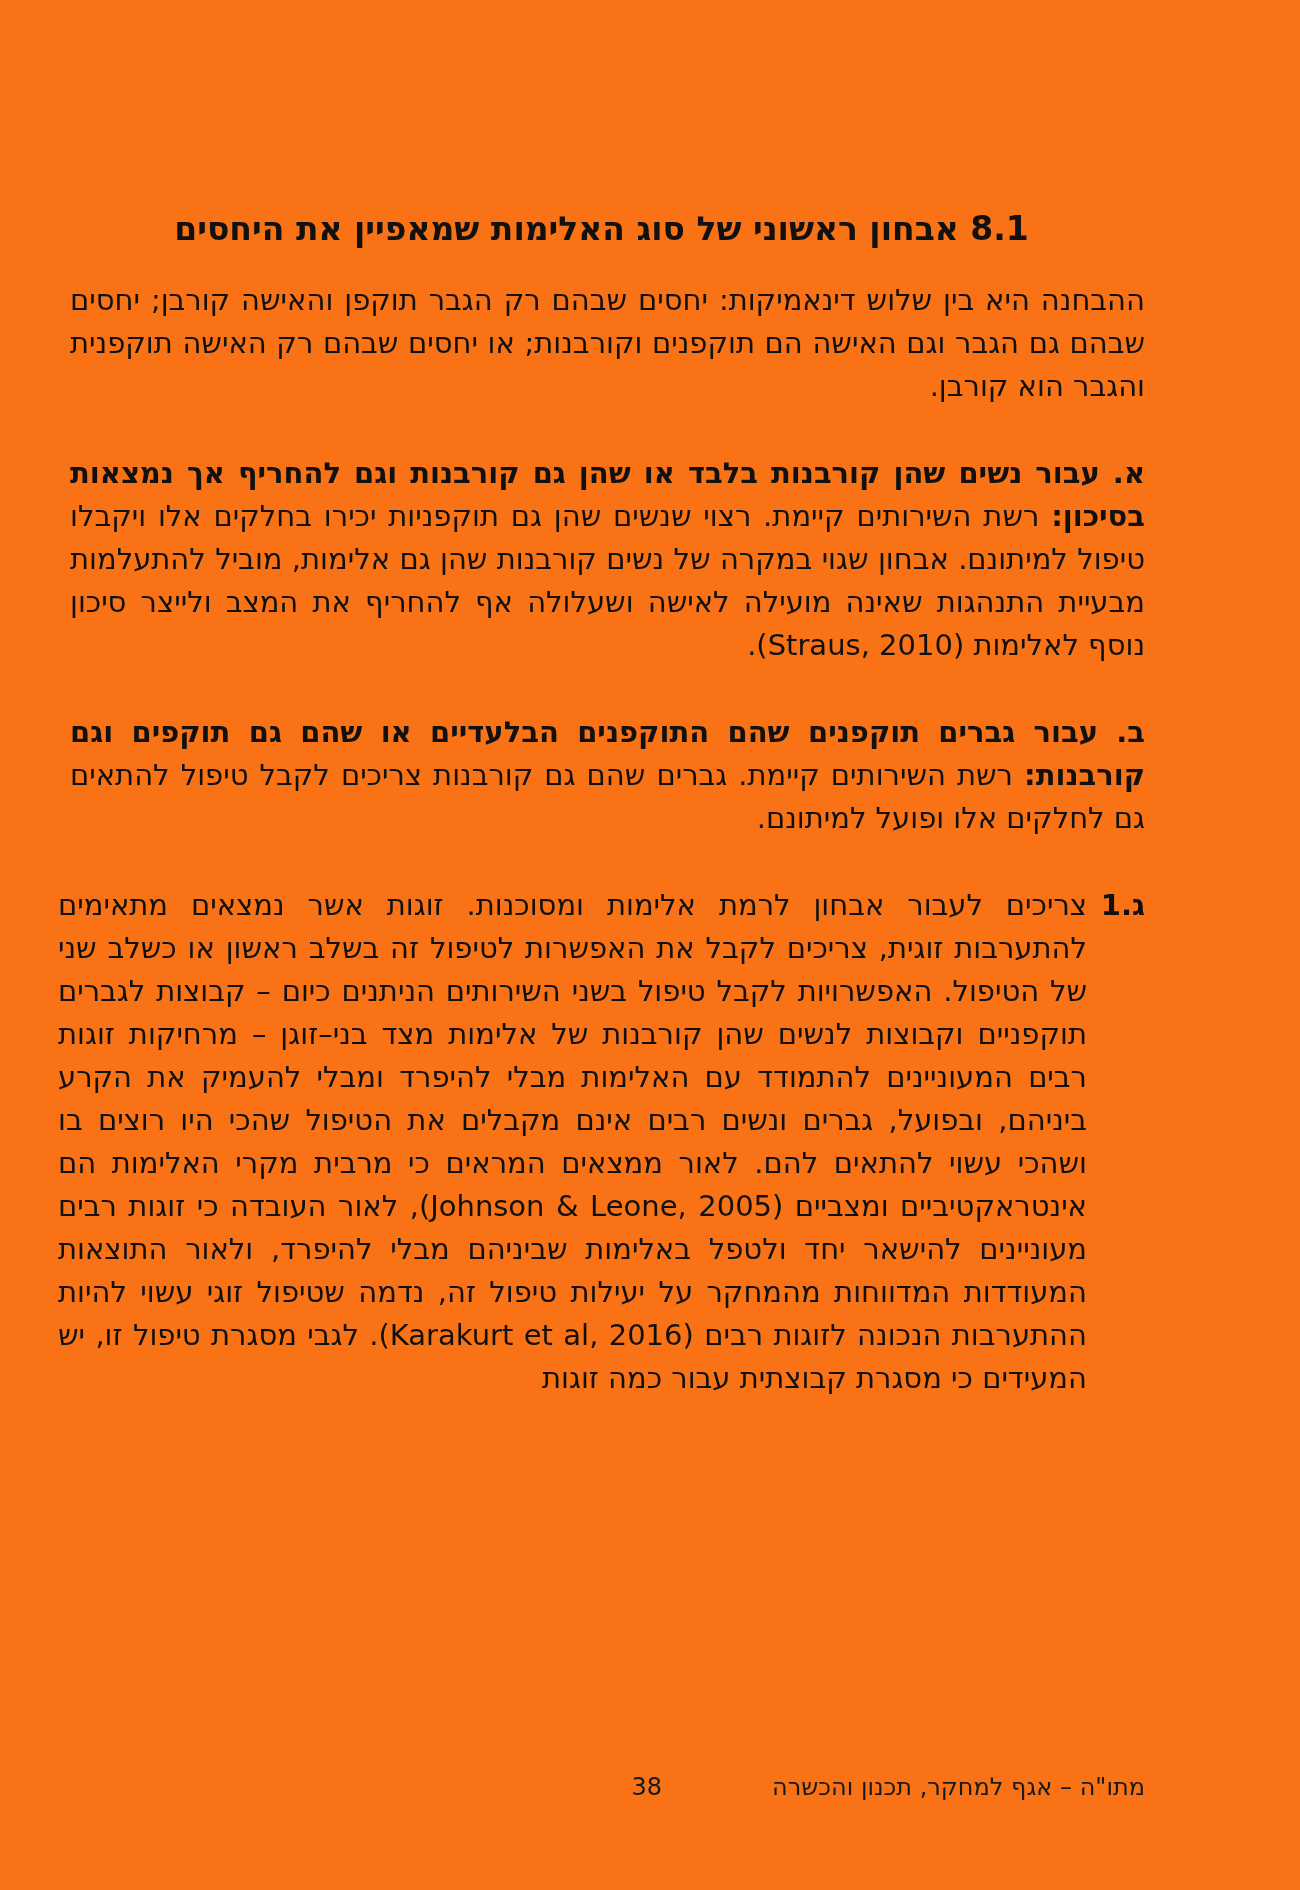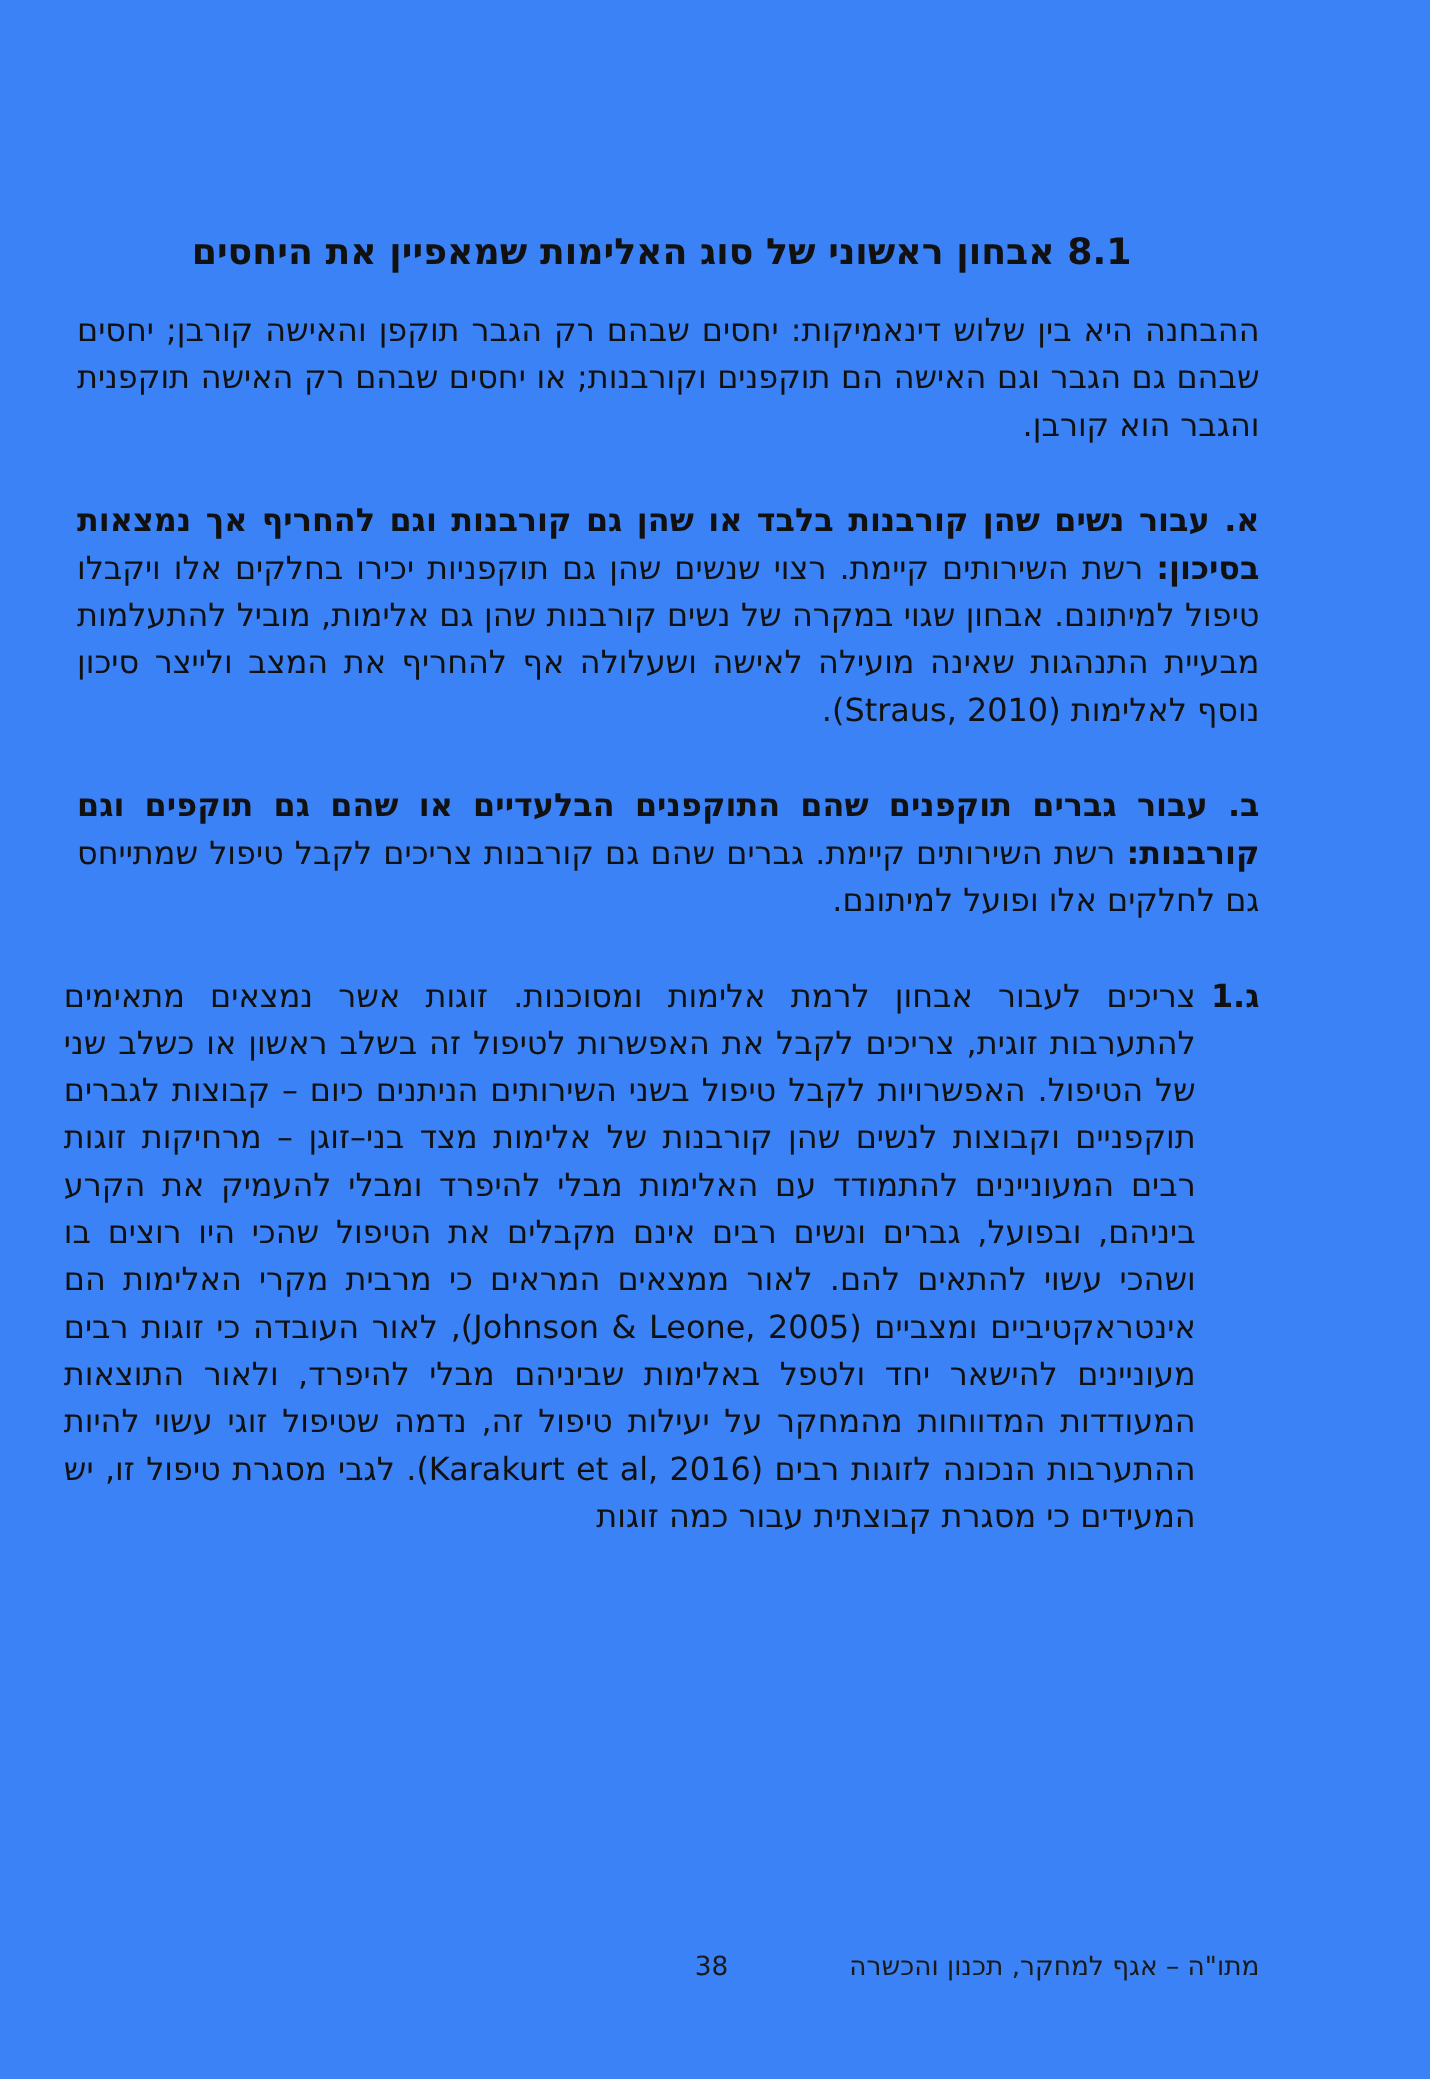--- a/index.html
+++ b/index.html
@@ -5,21 +5,21 @@
   html, body {
     margin: 0;
     padding: 0;
     background: #ffffff;
   }
   .page {
     position: relative;
     width: 1300px;
     height: 1890px;
     margin: 0 auto;
-    background: #3b82f6;
+    background: #f97316;
     color: #111111;
     direction: rtl;
     font-family: "DejaVu Sans", sans-serif;
     box-sizing: border-box;
     padding: 205px 155px 0 58px;
     overflow: hidden;
   }
   .title {
     font-size: 33px;
     line-height: 48px;
@@ -75,21 +75,21 @@
 
   <p class="para">ההבחנה היא בין שלוש דינאמיקות: יחסים שבהם רק הגבר תוקפן והאישה קורבן; יחסים שבהם גם הגבר וגם האישה הם תוקפנים וקורבנות; או יחסים שבהם רק האישה תוקפנית והגבר הוא קורבן.</p>
 
   <p class="para">
     <span class="lead">א. עבור נשים שהן קורבנות בלבד או שהן גם קורבנות וגם להחריף אך נמצאות בסיכון:</span>
     <span>רשת השירותים קיימת. רצוי שנשים שהן גם תוקפניות יכירו בחלקים אלו ויקבלו טיפול למיתונם. אבחון שגוי במקרה של נשים קורבנות שהן גם אלימות, מוביל להתעלמות מבעיית התנהגות שאינה מועילה לאישה ושעלולה אף להחריף את המצב ולייצר סיכון נוסף לאלימות (Straus, 2010).</span>
   </p>
 
   <p class="para">
     <span class="lead">ב. עבור גברים תוקפנים שהם התוקפנים הבלעדיים או שהם גם תוקפים וגם קורבנות:</span>
-    <span>רשת השירותים קיימת. גברים שהם גם קורבנות צריכים לקבל טיפול שמתייחס גם לחלקים אלו ופועל למיתונם.</span>
+    <span>רשת השירותים קיימת. גברים שהם גם קורבנות צריכים לקבל טיפול להתאים גם לחלקים אלו ופועל למיתונם.</span>
   </p>
 
 
   <div class="subitem">
     <span class="marker">ג.1</span>
     <p class="subtext">צריכים לעבור אבחון לרמת אלימות ומסוכנות. זוגות אשר נמצאים מתאימים להתערבות זוגית, צריכים לקבל את האפשרות לטיפול זה בשלב ראשון או כשלב שני של הטיפול. האפשרויות לקבל טיפול בשני השירותים הניתנים כיום – קבוצות לגברים תוקפניים וקבוצות לנשים שהן קורבנות של אלימות מצד בני–זוגן – מרחיקות זוגות רבים המעוניינים להתמודד עם האלימות מבלי להיפרד ומבלי להעמיק את הקרע ביניהם, ובפועל, גברים ונשים רבים אינם מקבלים את הטיפול שהכי היו רוצים בו ושהכי עשוי להתאים להם. לאור ממצאים המראים כי מרבית מקרי האלימות הם אינטראקטיביים ומצביים (Johnson &amp; Leone, 2005), לאור העובדה כי זוגות רבים מעוניינים להישאר יחד ולטפל באלימות שביניהם מבלי להיפרד, ולאור התוצאות המעודדות המדווחות מהמחקר על יעילות טיפול זה, נדמה שטיפול זוגי עשוי להיות ההתערבות הנכונה לזוגות רבים (Karakurt et al, 2016). לגבי מסגרת טיפול זו, יש המעידים כי מסגרת קבוצתית עבור כמה זוגות</p>
   </div>
 
   <div class="footer">
     <span>מתו"ה – אגף למחקר, תכנון והכשרה</span>

